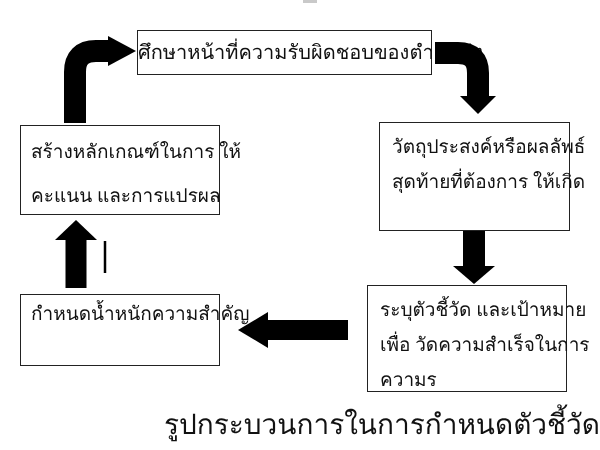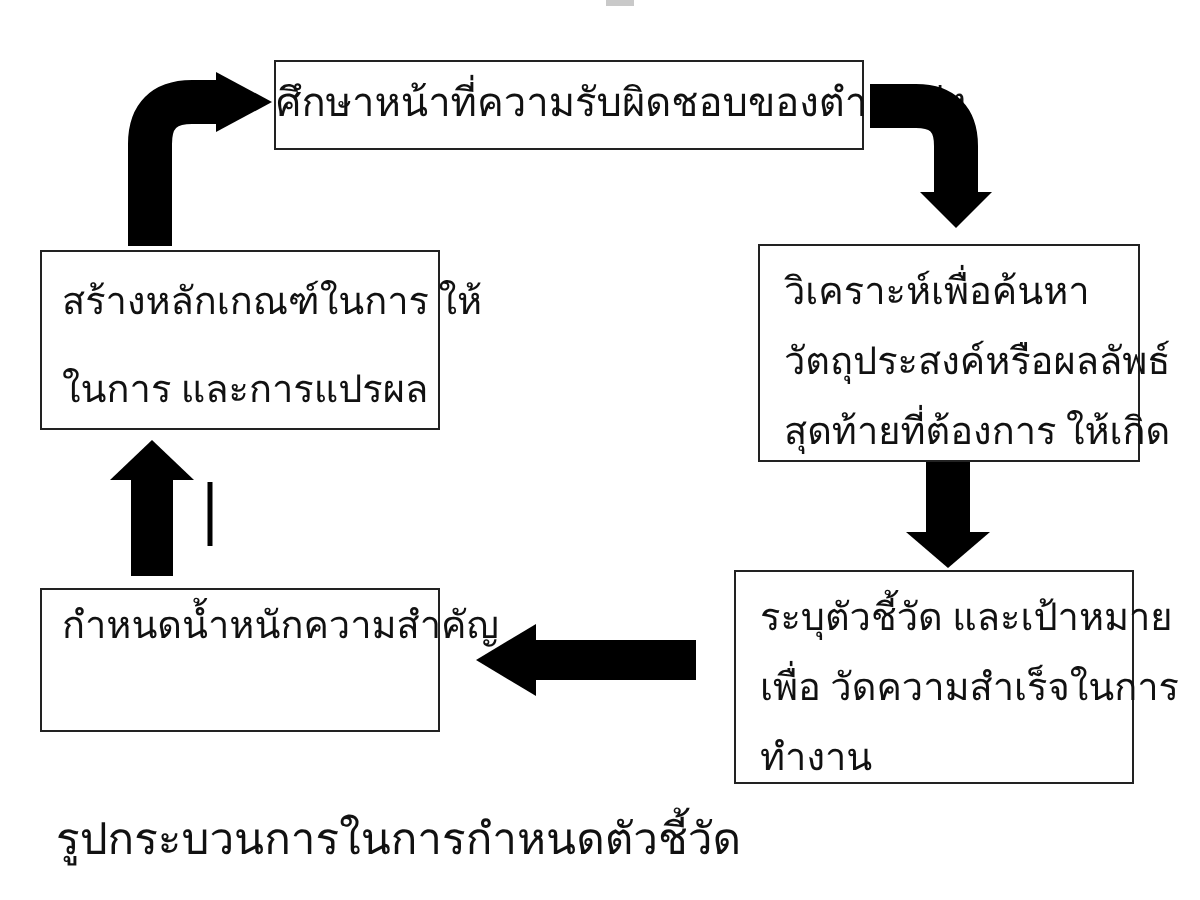--- a/index.html
+++ b/index.html
@@ -66,22 +66,22 @@
     position: absolute;
     left: 0; top: 0;
     width: 600px;
     height: 450px;
     pointer-events: none;
   }
   .caption {
     position: absolute;
     left: 0; right: 0;
     top: 402px;
-    text-align: left;
-    font-size: 22px;
+    text-align: right;
+    font-size: 28px;
     padding-left: 28px;
     white-space: nowrap;
   }
   .top-artifact {
     position: absolute;
     left: 303px; top: 0px;
     width: 14px; height: 3px;
     background: #c9c9c9;
   }
 </style>
@@ -90,38 +90,37 @@
 
 <div class="canvas">
 
   <div class="top-artifact"></div>
 
   <div class="box box-top">
     <div class="bline">ศึกษาหน้าที่ความรับผิดชอบของตำแหน่ง</div>
   </div>
 
   <div class="box box-right">
-    <div class="bline">วิเคราะห์เพื่อค้นหา</div>
     <div class="bline">วัตถุประสงค์หรือผลลัพธ์</div>
     <div class="bline">สุดท้ายที่ต้องการ ให้เกิด</div>
   </div>
 
   <div class="box box-bottom-right">
     <div class="bline">ระบุตัวชี้วัด และเป้าหมาย</div>
     <div class="bline">เพื่อ วัดความสำเร็จในการ</div>
-    <div class="bline">ทำงาน</div>
+    <div class="bline">ความร</div>
   </div>
 
   <div class="box box-bottom-left">
     <div class="bline">กำหนดน้ำหนักความสำคัญ</div>
   </div>
 
   <div class="box box-left">
     <div class="bline">สร้างหลักเกณฑ์ในการ ให้</div>
-    <div class="bline">ในการ และการแปรผล</div>
+    <div class="bline">คะแนน และการแปรผล</div>
   </div>
 
   <svg class="arrows-layer" viewBox="0 0 600 450" xmlns="http://www.w3.org/2000/svg">
 
     <g>
       <path d="M 75 123 L 75 72 Q 75 51 96 51 L 108 51" fill="none" stroke="#000000" stroke-width="22"></path>
       <polygon points="108,36 136,51 108,66" fill="#000000"></polygon>
     </g>
 
     <g>

